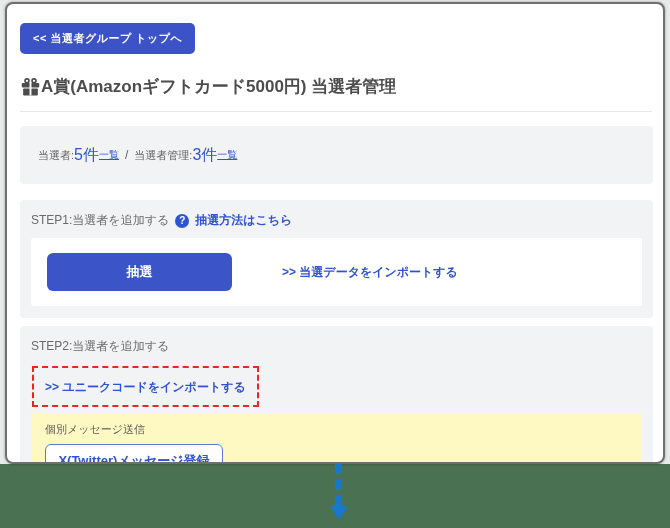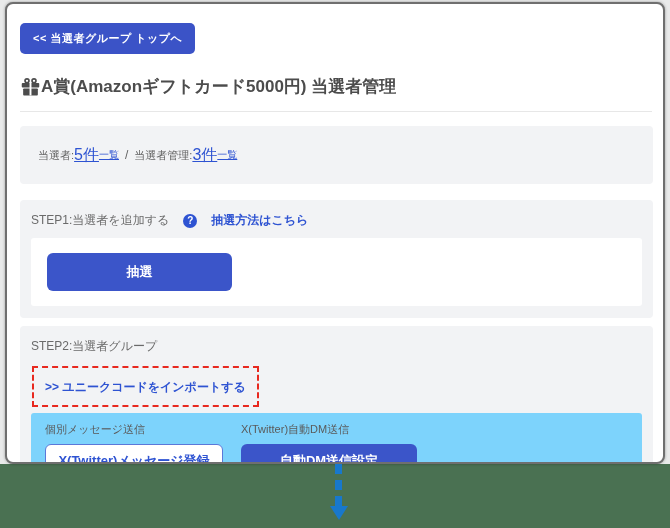--- a/index.html
+++ b/index.html
@@ -32,28 +32,28 @@
     margin-top:21px; display:flex; align-items:center; gap:0;
     font-size:17px; font-weight:bold; color:#4c4c4c;
   }
   .divider { margin-top:13px; border-top:1px solid #e7e7e7; margin-right:1px; }
 
   .stats-box {
     margin-top:14px; height:58px; background:#f2f3f5; border-radius:4px;
     display:flex; align-items:center; padding-left:18px; gap:0;
     font-size:11px; color:#636363;
   }
-  .stat-num { font-size:16px; color:#2e53d2; text-decoration:underline; cursor:pointer; font-weight:normal; }
+  .stat-num { font-size:16px; color:#2e53d2; cursor:pointer; font-weight:normal; }
   .stat-list { font-size:10px; color:#2e53d2; text-decoration:underline; cursor:pointer; font-weight:normal; }
   .stat-sep { margin:0 6px; font-size:12px; }
 
   .panel { background:#f2f3f5; border-radius:4px; padding:12px 11px; }
   .panel-step1 { margin-top:16px; }
   .panel-step2 { margin-top:8px; padding-bottom:14px; }
-  .step-label-row { display:flex; align-items:center; gap:14px; font-size:12px; color:#6a6a6a; }
+  .step-label-row { display:flex; align-items:center; gap:6px; font-size:12px; color:#6a6a6a; }
   .q-icon {
     width:14px; height:14px; border-radius:50%; background:#2e53d2;
     color:#fff; font-size:10px; font-weight:bold;
     display:inline-flex; align-items:center; justify-content:center; flex:0 0 auto;
   }
   .blue-link { color:#2e53d2; font-size:12px; font-weight:bold; text-decoration:none; cursor:pointer; }
 
   .white-box1 {
     margin-top:9px; background:#fff; border-radius:3px;
     padding:15px 16px; display:flex; align-items:center; gap:50px;
@@ -61,21 +61,21 @@
   .btn-primary {
     background:#3b55c9; color:#fff; border:none; border-radius:6px;
     font-size:13px; font-weight:bold; cursor:pointer;
   }
   .btn-lottery { width:185px; height:38px; }
 
   .dashed-wrap {
     display:inline-block; margin-top:11px; margin-left:1px;
     border:2px dashed #e8281e; padding:9px 11px; background:transparent;
   }
-  .white-box2 { margin-top:6px; background:#7dd3fc; border-radius:3px; padding:9px 14px 13px; }
+  .white-box2 { margin-top:6px; background:#fef9c3; border-radius:3px; padding:9px 14px 13px; }
   .msg-cols { display:flex; gap:18px; }
   .msg-col { display:flex; flex-direction:column; }
   .msg-col-label { font-size:11px; color:#5a5a5a; margin-bottom:7px; }
   .btn-outline {
     width:178px; height:34px; background:#fff; color:#2e53d2;
     border:1px solid #5b78d8; border-radius:6px; font-size:13px; cursor:pointer;font-weight:bold;
   }
   .btn-dm { width:176px; height:34px; }
 
   .down-arrow { position:absolute; left:330px; top:464px; width:16px; }
@@ -129,39 +129,36 @@
       </div>
 
       <div class="panel panel-step1">
         <div class="step-label-row">
           <span>STEP1:当選者を追加する</span>
           <span class="q-icon">?</span>
           <a class="blue-link">抽選方法はこちら</a>
         </div>
         <div class="white-box1">
           <button class="btn-primary btn-lottery">抽選</button>
+          <a class="blue-link">&gt;&gt; 当選データをインポートする</a>
         </div>
       </div>
 
       <div class="panel panel-step2">
         <div class="step-label-row">
-          <span>STEP2:当選者グループ</span>
+          <span>STEP2:当選者を追加する</span>
         </div>
         <div class="dashed-wrap">
           <a class="blue-link">&gt;&gt; ユニークコードをインポートする</a>
         </div>
         <div class="white-box2">
           <div class="msg-cols">
             <div class="msg-col">
               <span class="msg-col-label">個別メッセージ送信</span>
               <button class="btn-outline">X(Twitter)メッセージ登録</button>
-            </div>
-            <div class="msg-col">
-              <span class="msg-col-label">X(Twitter)自動DM送信</span>
-              <button class="btn-primary btn-dm">自動DM送信設定</button>
             </div>
           </div>
 
         </div>
       </div>
 
     </div>
   </div>
 
   <div class="down-arrow">

